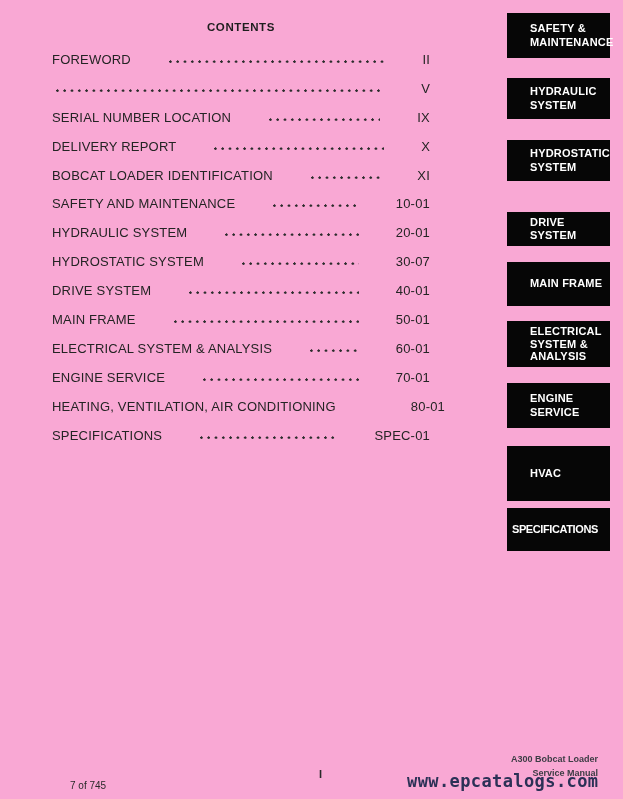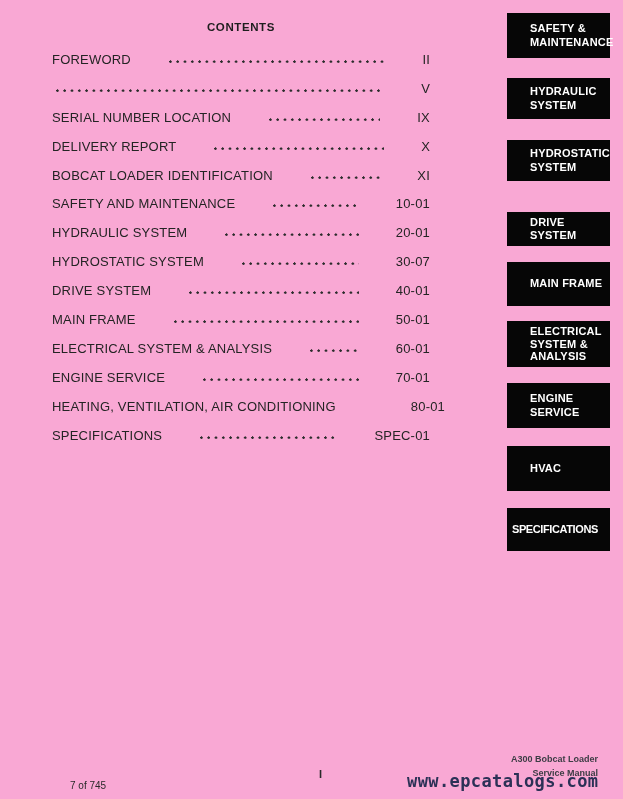--- a/index.html
+++ b/index.html
@@ -31,21 +31,21 @@
     letter-spacing:0.2px; display:flex; flex-direction:column; justify-content:center;
     padding-left:23px; white-space:pre-line;
   }
   .tab1{top:13px;height:45px}
   .tab2{top:78px;height:41px}
   .tab3{top:140px;height:41px}
   .tab4{top:212px;height:34px}
   .tab5{top:262px;height:44px}
   .tab6{top:321px;height:46px; line-height:1.18;}
   .tab7{top:383px;height:45px}
-  .tab8{top:446px;height:45px}
+  .tab8{top:446px;height:55px}
   .tab9{top:508px;height:43px; padding-left:5px; letter-spacing:-0.4px;}
 
   
   .footer-sheet { position:absolute; left:70px; top:780px; font-size:10px; color:#2a2a2a; }
   .footer-page  { position:absolute; left:319px; top:768px; font-size:11px; font-weight:bold; color:#2a2a2a; }
   .footer-doc   { position:absolute; right:25px; top:753px; text-align:right; font-size:9px; font-weight:bold; line-height:1.5; color:#3d3d45; }
   .watermark {
     position:absolute; left:407px; top:772px;
     font-family:"DejaVu Sans Mono", monospace; font-weight:bold;
     font-size:17px; line-height:18px; letter-spacing:0.4px; color:#2b3156;

